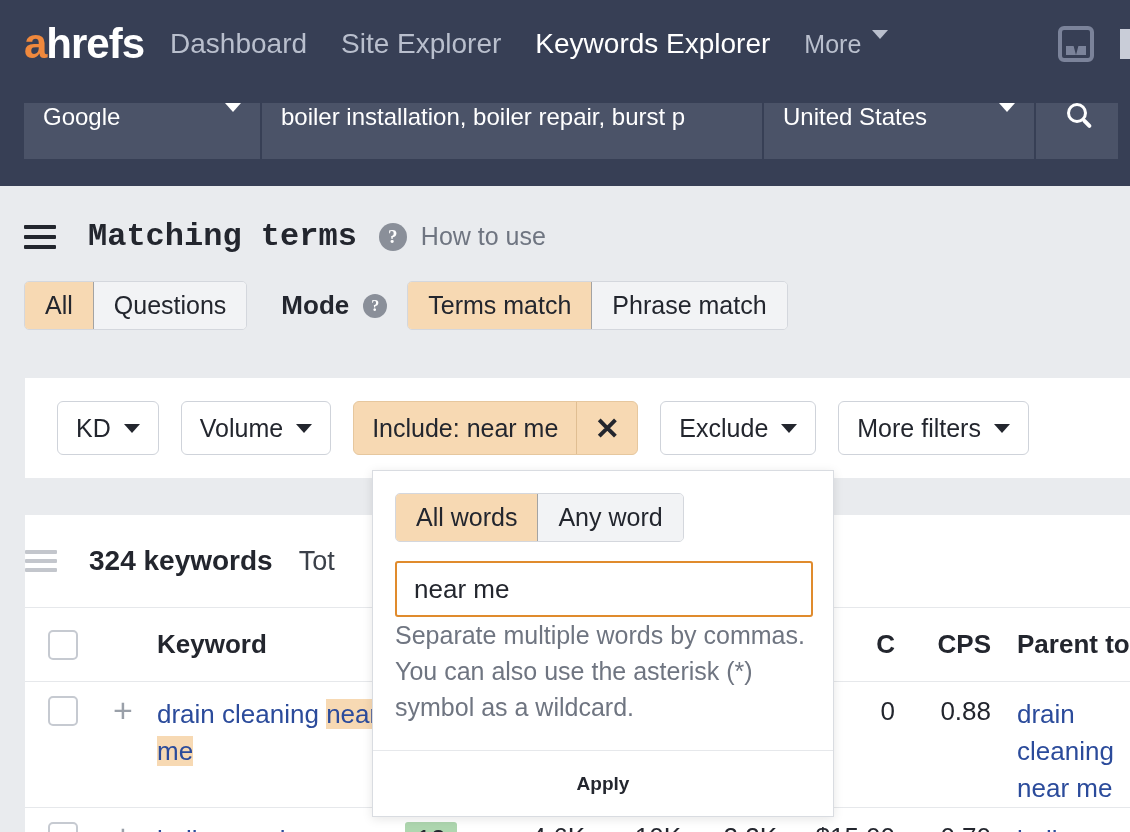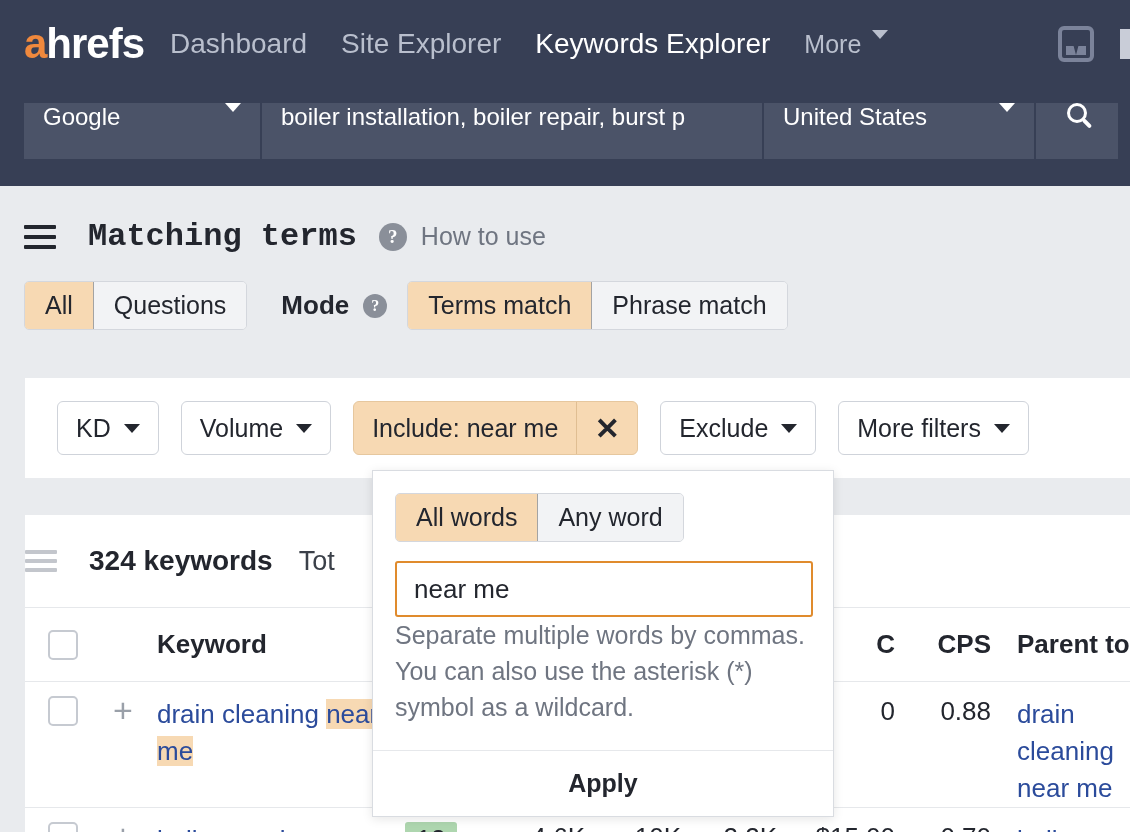--- a/index.html
+++ b/index.html
@@ -174,21 +174,21 @@
     display: block; width: 418px; height: 56px; margin-top: 19px;
     border: 2px solid #e08b2d; border-radius: 3px; background: #fff;
     font-size: 26px; color: #23262e; padding: 0 17px;
     font-family: "Liberation Sans", sans-serif; outline: none;
   }
   .hint { font-size: 25px; color: #6f7581; line-height: 36px; }
   .popup-foot {
     position: absolute; left: 0; bottom: 0; width: 100%; height: 66px;
     border-top: 1px solid #e6e8eb; display: flex; align-items: center; justify-content: center;
   }
-  .apply { font-size: 25px; font-weight: bold; color: #23262e; cursor: pointer; }
+  .apply { font-size: 19px; font-weight: bold; color: #23262e; cursor: pointer; }
 </style>
 </head>
 <body>
 
 <div class="topnav">
   <div class="nav-row">
     <div class="logo"><span class="a">a</span><span>hrefs</span></div>
     <div class="nav-links">
       <div class="nav-link">Dashboard</div>
       <div class="nav-link">Site Explorer</div>

